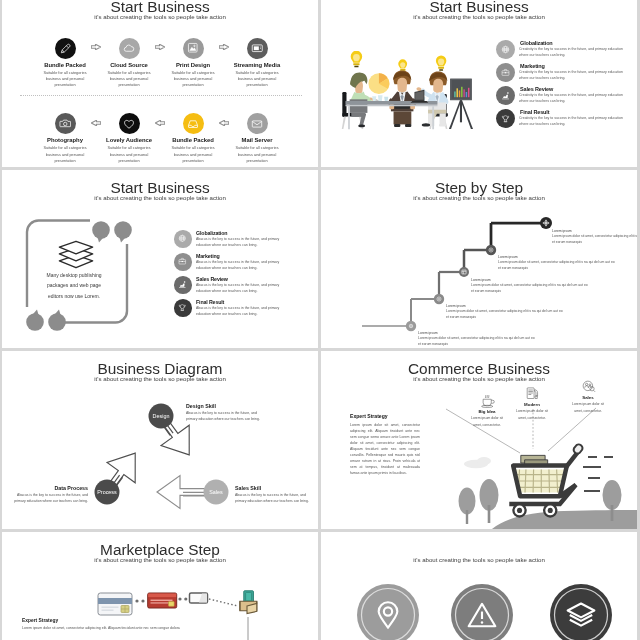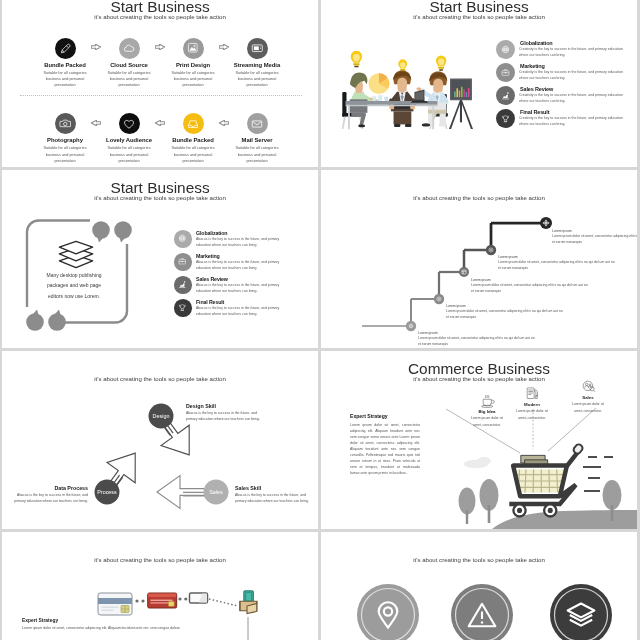--- a/index.html
+++ b/index.html
@@ -400,20 +400,21 @@
               <path d="M9.6 15.2 L8.8 20.4 h6.4 l-0.8 -5.2"></path>
               <path d="M7.4 20.6 h9.2"></path>
             </g>
           </svg>
         </div>
       <div class="fll" style="left:22px;top:0.2px;font-size:5.3px;letter-spacing:-.15px">Final Result</div>
       <div class="fld" style="left:22px;top:7px;width:90px;font-size:3.45px;line-height:1.68">Abacus is the key to success in the future, and primary education where our teachers can bring.</div>
     </div>
   </div>
   <div class="slide c1 r1">
+    <div class="title" style="top:9.5px">Step by Step</div>
     <div class="subtitle" style="top:24.5px">it's about creating the tools so people take action</div>
     <svg class="stair" style="position:absolute;left:0;top:0;width:317px;height:178px" viewBox="0 0 317 178">
       <line x1="41" y1="156" x2="90" y2="156" stroke="#ababab" stroke-width="2.0"></line>
       <line x1="90" y1="156" x2="90" y2="129" stroke="#8a8a8a" stroke-width="2.0"></line>
       <line x1="90" y1="129" x2="118" y2="129" stroke="#8a8a8a" stroke-width="2.0"></line>
       <line x1="118" y1="129" x2="118" y2="102" stroke="#707070" stroke-width="2.25"></line>
       <line x1="118" y1="102" x2="143" y2="102" stroke="#707070" stroke-width="2.25"></line>
       <line x1="143" y1="102" x2="143" y2="80" stroke="#555555" stroke-width="2.5"></line>
       <line x1="143" y1="80" x2="170" y2="80" stroke="#555555" stroke-width="2.5"></line>
       <line x1="170" y1="80" x2="170" y2="53" stroke="#272727" stroke-width="2.75"></line>
@@ -473,20 +474,21 @@
     <div class="stept" style="position:absolute;left:177px;top:85px;width:118px">
       <div style="font-size:3.4px;color:#444;line-height:1.4">Lorem ipsum</div>
       <div style="font-size:3.4px;color:#555;line-height:1.62;margin-top:0.3px">Lorem ipsum dolor sit amet, consectetur adipiscing elit is na qui del um aut eo et eorum nonaequis</div>
     </div>
     <div class="stept" style="position:absolute;left:231px;top:59px;width:118px">
       <div style="font-size:3.4px;color:#444;line-height:1.4">Lorem ipsum</div>
       <div style="font-size:3.4px;color:#555;line-height:1.62;margin-top:0.3px">Lorem ipsum dolor sit amet, consectetur adipiscing elit is na qui del um aut eo et eorum nonaequis</div>
     </div>
   </div>
   <div class="slide c0 r2">
+    <div class="title" style="top:9.5px">Business Diagram</div>
     <div class="subtitle" style="top:24.5px">it's about creating the tools so people take action</div>
     <svg style="position:absolute;left:0;top:0;width:317px;height:178px" viewBox="0 0 317 178">
       <g fill="none" stroke-width="1.15" stroke-linejoin="miter">
         <g stroke="#4f4f4f" transform="rotate(-54 105 141)">
           <path d="M107 137.6 h22 v-14 l24 17.4 l-24 17.4 v-14 h-22 z"></path>
           <path d="M107 141.3 h19"></path>
           <path d="M107 145 h19"></path>
         </g>
         <g stroke="#4f4f4f" transform="rotate(54 159 65)">
           <path d="M161 61.6 h22 v-14 l24 17.4 l-24 17.4 v-14 h-22 z"></path>
@@ -617,20 +619,21 @@
             <path d="M11.6 14 c0 -1.8 1.2 -2.8 2.6 -2.8 c1.4 0 2.6 1 2.6 2.8"></path>
    <circle cx="17.6" cy="15.6" r="3.4"></circle>
             <path d="M20.4 18.4 l2.2 2.2"></path>
  </g>
         </svg>
       <div style="font-size:4.4px;font-weight:bold;color:#1c1c1c;margin-top:1.2px;line-height:1.3">Sales</div>
       <div style="font-size:3.35px;color:#555;line-height:1.85;margin-top:0.5px;width:36px;margin-left:auto;margin-right:auto">Lorem ipsum dolor sit amet, consectetur.</div>
     </div>
   </div>
   <div class="slide c0 r3">
+    <div class="title" style="top:9.5px">Marketplace Step</div>
     <div class="subtitle" style="top:24.5px">it's about creating the tools so people take action</div>
     <svg style="position:absolute;left:90px;top:55px;width:180px;height:95px" viewBox="0 0 180 95">
       <g>
         <rect x="6" y="6" width="34" height="22" rx="2.4" fill="#f4f5f7" stroke="#8a8f96" stroke-width="1"></rect>
         <rect x="6" y="11" width="34" height="6" fill="#7e94ad"></rect>
         <rect x="9.5" y="19.5" width="17" height="1.4" fill="#d9dde2"></rect>
         <rect x="9.5" y="22.5" width="12" height="1.4" fill="#d9dde2"></rect>
         <rect x="29" y="18.5" width="8" height="7" rx="0.8" fill="#d6cf84" stroke="#a9a35f" stroke-width="0.7"></rect>
         <path d="M33 18.5 v7 M29 22 h8" stroke="#a9a35f" stroke-width="0.6"></path>
       </g>

